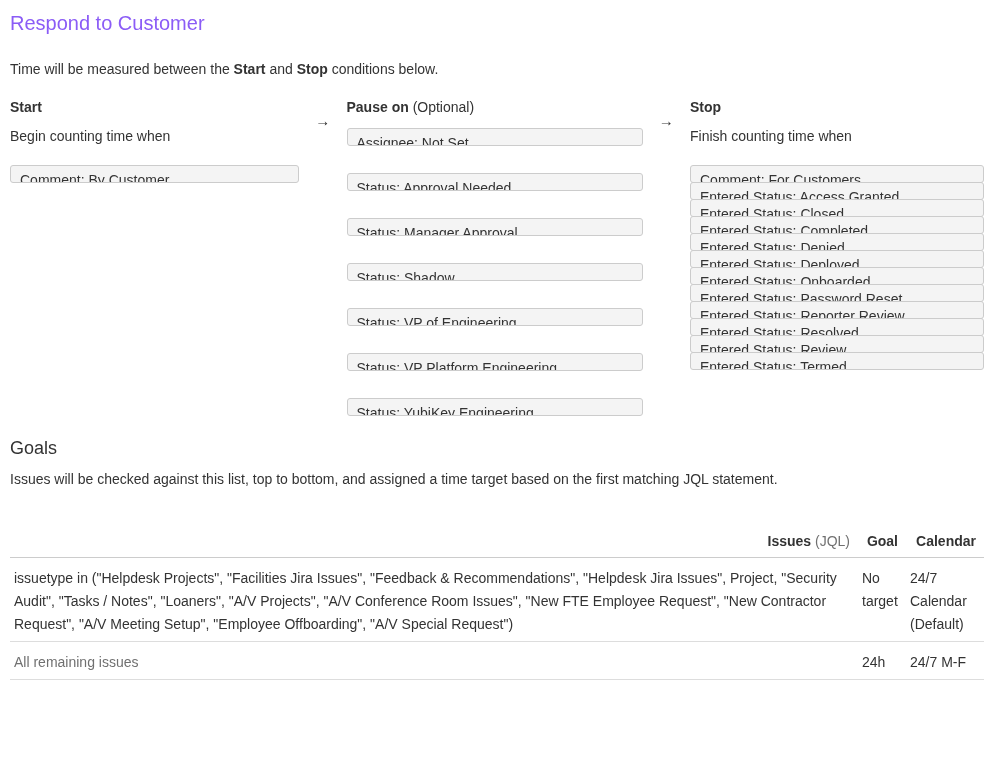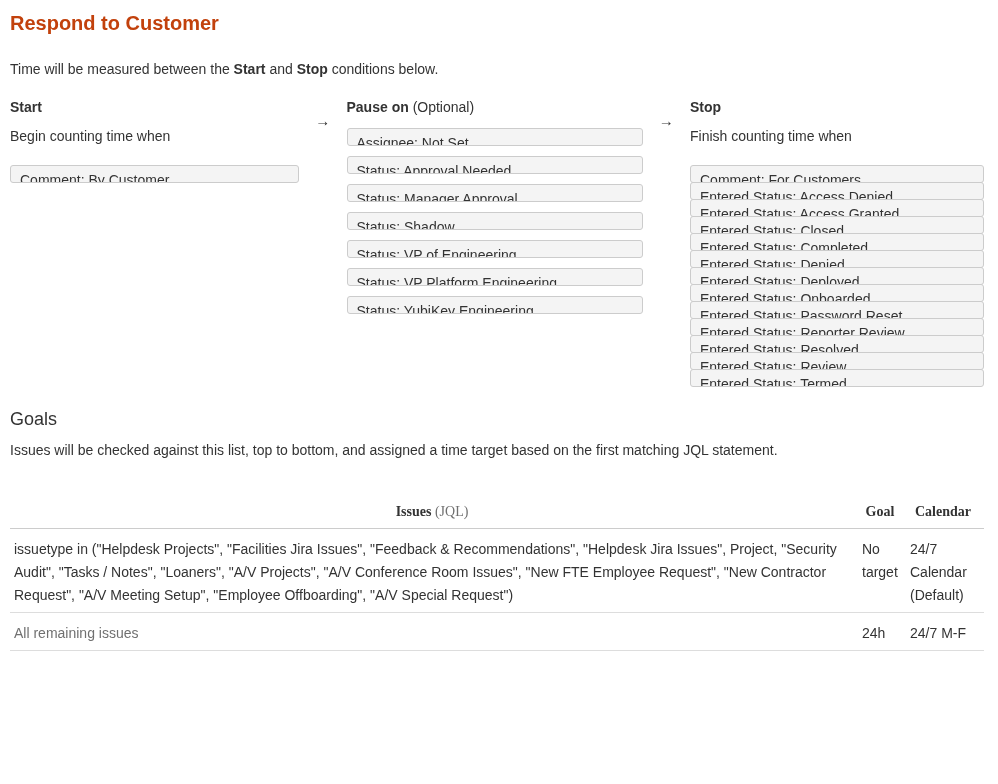--- a/index.html
+++ b/index.html
@@ -8,23 +8,23 @@
     width: 998px;
     min-height: 784px;
     font-family: "Liberation Sans", sans-serif;
     font-size: 14px;
     color: #333333;
   }
   .page { padding: 12px 14px 12px 10px; }
 
   h1.page-title {
     font-size: 20px;
-    font-weight: 700;
+    font-weight: 400;
     line-height: 23px;
-    color: #c2410c;
+    color: #8b5cf6;
     margin-bottom: 25px;
   }
   .subtitle { line-height: 18px; margin-bottom: 21px; }
   .subtitle b { font-weight: 700; }
 
   
   .columns { display: flex; align-items: flex-start; }
   .col { flex: 0 0 auto; }
   .col-start { width: 289px; }
   .col-pause { width: 296px; }
@@ -45,44 +45,43 @@
     border: 1px solid #cccccc;
     border-radius: 3px;
     height: 18px;
     padding: 5px 9px;
     line-height: 18px;
     font-size: 14px;
     color: #333333;
     overflow: hidden;
     white-space: nowrap;
   }
-  .gap-list .cond { margin-bottom: 10px; }
+  .gap-list .cond { margin-bottom: 27px; }
   .gap-list .cond:last-child { margin-bottom: 0; }
   .stack-list .cond + .cond { margin-top: -1px; }
 
   
   h2.goals-heading {
     font-size: 18px;
     font-weight: 400;
     line-height: 20px;
     margin-top: 22px;
     margin-bottom: 13px;
     color: #333333;
   }
   .goals-desc { line-height: 16px; margin-bottom: 40px; }
 
   table.goals-table { width: 100%; border-collapse: collapse; }
   .goals-table th {
-    text-align: center;
+    text-align: right;
     font-weight: 700;
     padding: 6px 8px 8px 4px;
     border-bottom: 1px solid #cccccc;
     line-height: 16px;
     vertical-align: bottom;
-    font-family: Liberation Serif, serif;
   }
   .goals-table td {
     padding: 9px 8px 5px 4px;
     border-bottom: 1px solid #dddddd;
     line-height: 23px;
     vertical-align: top;
   }
   .goals-table .col-goal { width: 48px; }
   .goals-table .col-cal  { width: 78px; }
   .muted { color: #707070; font-weight: 400; }
@@ -121,21 +120,20 @@
       </div>
     </div>
 
     <div class="arrow-cell">→</div>
 
     <div class="col col-stop">
       <div class="col-header">Stop</div>
       <div class="col-desc">Finish counting time when</div>
       <div class="cond-list stack-list">
         <div class="cond">Comment: For Customers</div>
-        <div class="cond">Entered Status: Access Denied</div>
         <div class="cond">Entered Status: Access Granted</div>
         <div class="cond">Entered Status: Closed</div>
         <div class="cond">Entered Status: Completed</div>
         <div class="cond">Entered Status: Denied</div>
         <div class="cond">Entered Status: Deployed</div>
         <div class="cond">Entered Status: Onboarded</div>
         <div class="cond">Entered Status: Password Reset</div>
         <div class="cond">Entered Status: Reporter Review</div>
         <div class="cond">Entered Status: Resolved</div>
         <div class="cond">Entered Status: Review</div>

